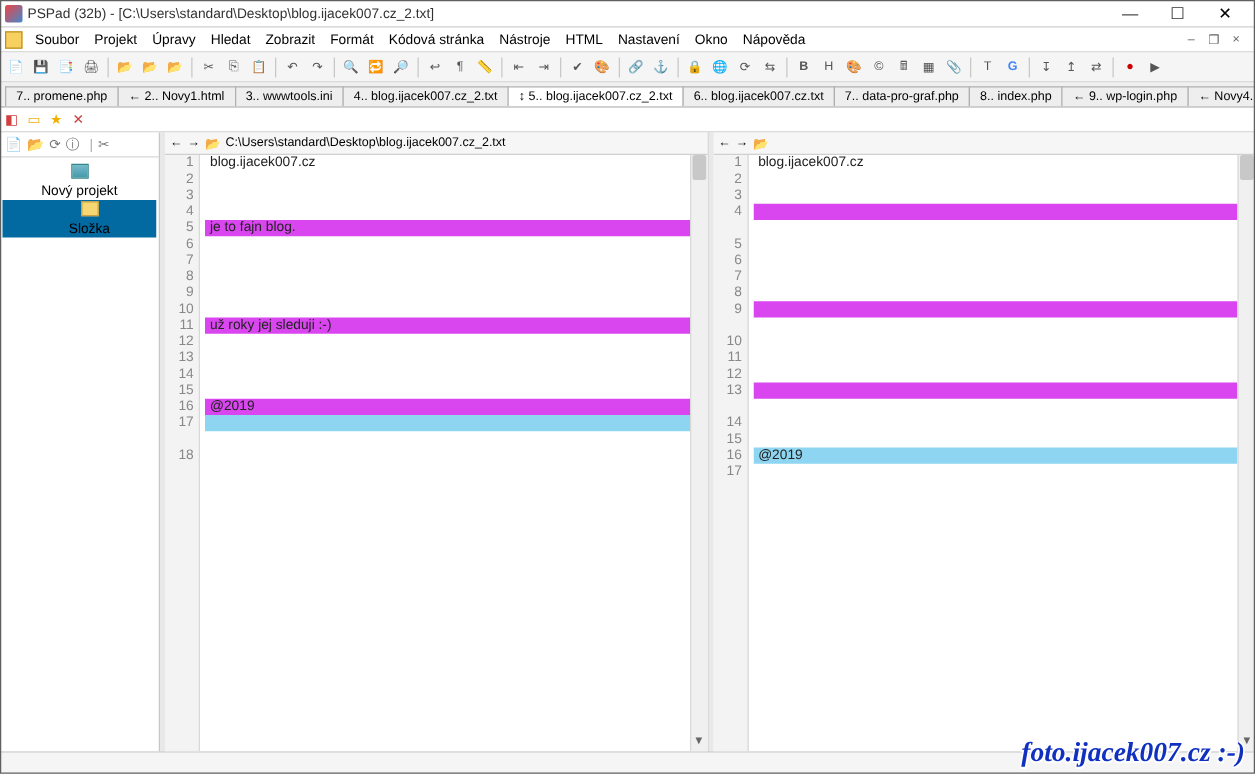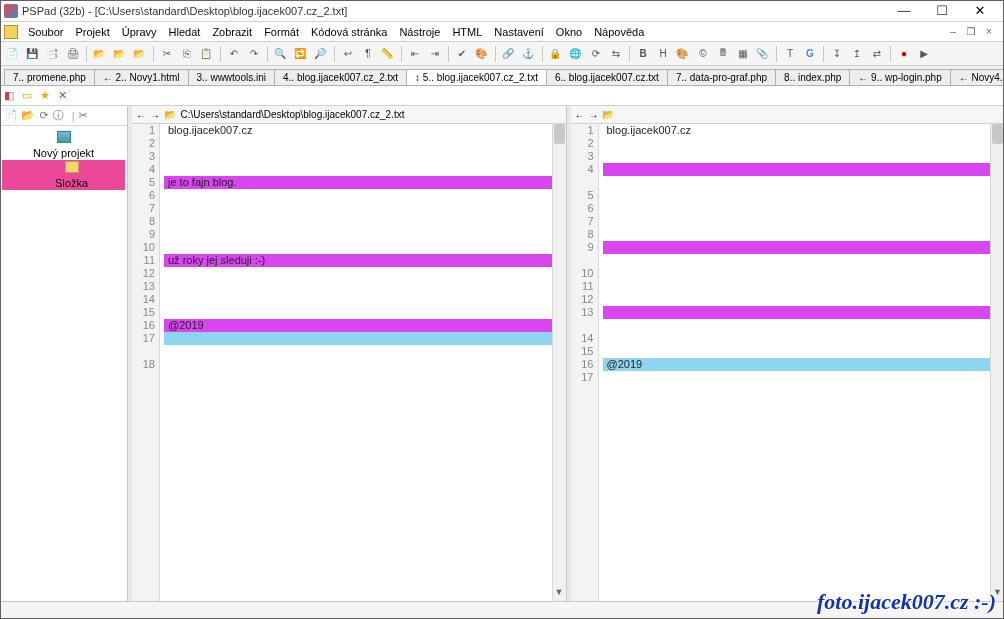--- a/index.html
+++ b/index.html
@@ -35,21 +35,21 @@
   .star { color:#f0b000;}
   .fold { color:#f0b000;}
   .red  { color:#d04040;}
 
   
   .workspace { display: flex; height: calc(619px - 22px - 20px - 24px - 20px - 20px - 18px); }
   .sidebar { width: 128px; border-right: 1px solid #c8c8c8; background: #fff; font-size: 11px; display:flex; flex-direction:column; }
   .side-tools { height: 20px; border-bottom:1px solid #d8d8d8; display:flex; align-items:center; padding:0 4px; gap:4px; color:#777;}
   .tree { padding: 4px 2px; }
   .tree-row { display:flex; align-items:center; gap:4px; padding:1px 2px;flex-direction:column; }
-  .tree-row.sel { background:#ec4899; }
+  .tree-row.sel { background:#0369a1; }
   .tree-ico { width:14px; height:12px; }
   .tree-ico.proj { background:linear-gradient(#7bc,#49a); border:1px solid #388; }
   .tree-ico.folder { background:#f7d774; border:1px solid #caa040; }
 
   .splitter { width:4px; background:#e8e8e8; cursor:col-resize; }
 
   .editors { flex:1; display:flex; }
   .editor-pane { flex:1; display:flex; flex-direction:column; border-right:1px solid #c8c8c8; }
   .editor-pane:last-child { border-right:none; }
   .pane-path { height:18px; display:flex; align-items:center; padding:0 4px; font-size:10px; border-bottom:1px solid #d0d0d0; background:#f6f6f6; gap:4px; }

